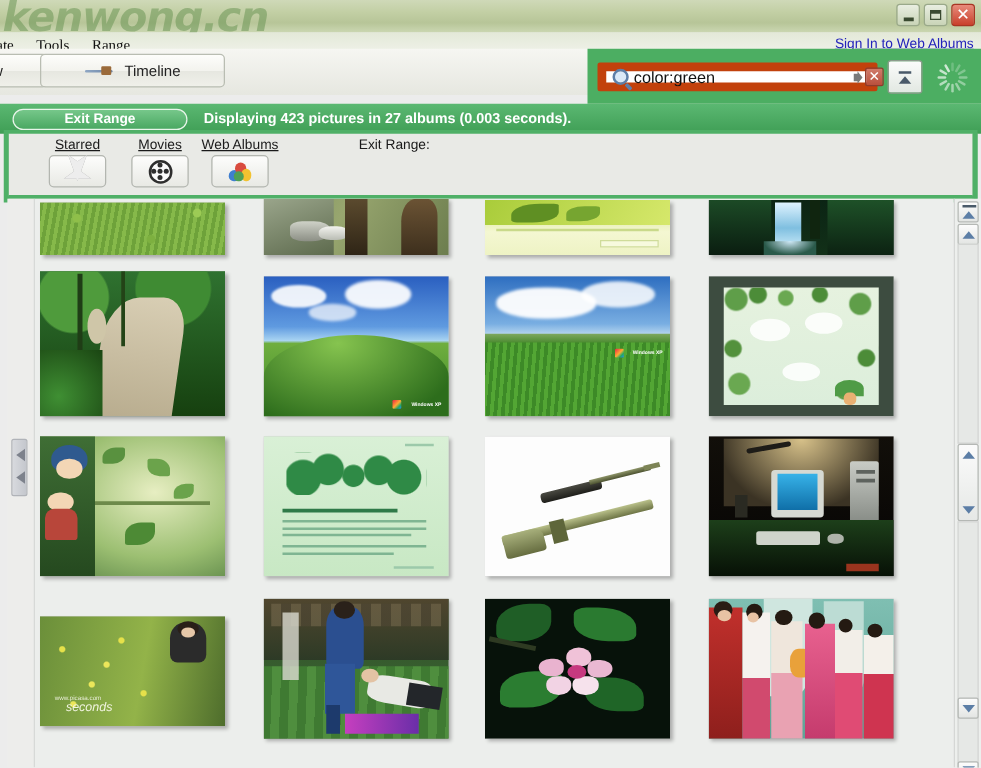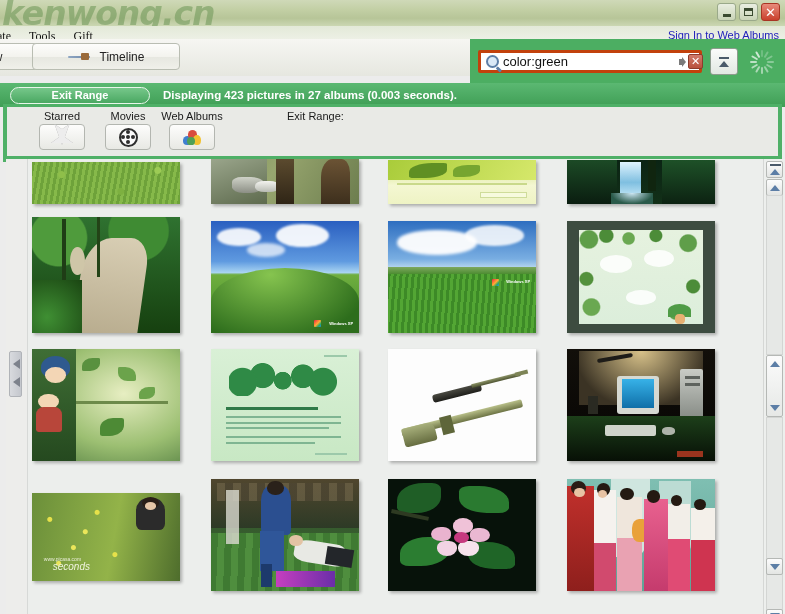--- a/index.html
+++ b/index.html
@@ -101,21 +101,21 @@
     border:1px solid #6d7f92;
   }
 
   
   .searchwrap {
     position: absolute; left: 470px; top: 0px; width: 315px; height: 44px;
     background: #4cae62;
   }
   .searchbox {
     position: absolute; left: 8px; top: 11px; width: 224px; height: 23px;
-    background: #fff; border: 3px solid #c2410c; border-radius: 2px;
+    background: #fff; border: 7px solid #c2410c; border-radius: 2px;
     display: flex; align-items: center; padding: 0 3px;
   }
   .icon-magnifier {
     width: 13px; height: 13px; border: 2px solid #5e7fa8; border-radius: 50%;
     position: relative; flex: none; margin: 0 4px 0 2px;
     background: rgba(190,215,240,0.55);
   }
   .icon-magnifier:after {
     content:""; position: absolute; right: -5px; bottom: -4px;
     width: 6px; height: 2.5px; background: #5e7fa8; transform: rotate(45deg);
@@ -193,21 +193,21 @@
     border-bottom: 3px solid #4fb067;
     box-shadow: 0 0 0 3px #4fb067, 3px 0 0 #4fb067;
   }
   .filterpanel:before{
     content:""; position:absolute; left:-3px; top:-1px; bottom:-3px; width:3px; background:#4fb067;
   }
   .filterpanel:after{
     content:""; position:absolute; right:-3px; top:-1px; bottom:-3px; width:3px; background:#4fb067;
   }
   .fgroup { position: absolute; top: 3px; text-align: center; }
-  .fgroup .flabel { font-size: 11px; color: #1a1a1a; margin-bottom: 2px; }
+  .fgroup .flabel { font-size: 11px; color: #1a1a1a; margin-bottom: 2px; text-decoration: underline; }
   .fbtn {
     width: 46px; height: 26px; margin: 0 auto;
     border: 1px solid #b3b6b0; border-radius: 4px;
     background: linear-gradient(to bottom,#fdfdfc,#e8e9e4);
     display: flex; align-items: center; justify-content: center;
   }
   .f-starred { left: 20px; width: 70px; }
   .f-movies  { left: 86px; width: 70px; }
   .f-albums  { left: 142px; width: 86px; }
 
@@ -357,21 +357,21 @@
         </div>
       <div class="winbtn close">
           <span>✕</span>
         </div>
     </div>
   </div>
 
   <div class="menubar">
     <div class="menuitem"><span class="ul">ate</span></div>
     <div class="menuitem"><span class="ul">Tools</span></div>
-    <div class="menuitem"><span class="ul">Gift</span></div>
+    <div class="menuitem"><span class="ul">Range</span></div>
     <a class="signin" href="#">Sign In to Web Albums</a>
   </div>
 
   <div class="toolbar">
     <div class="tbtn tb-slideshow">
       <span class="lbl">w</span>
     </div>
     <div class="tbtn tb-timeline">
       <span class="icon-timeline"></span>
       <span class="lbl">Timeline</span>

